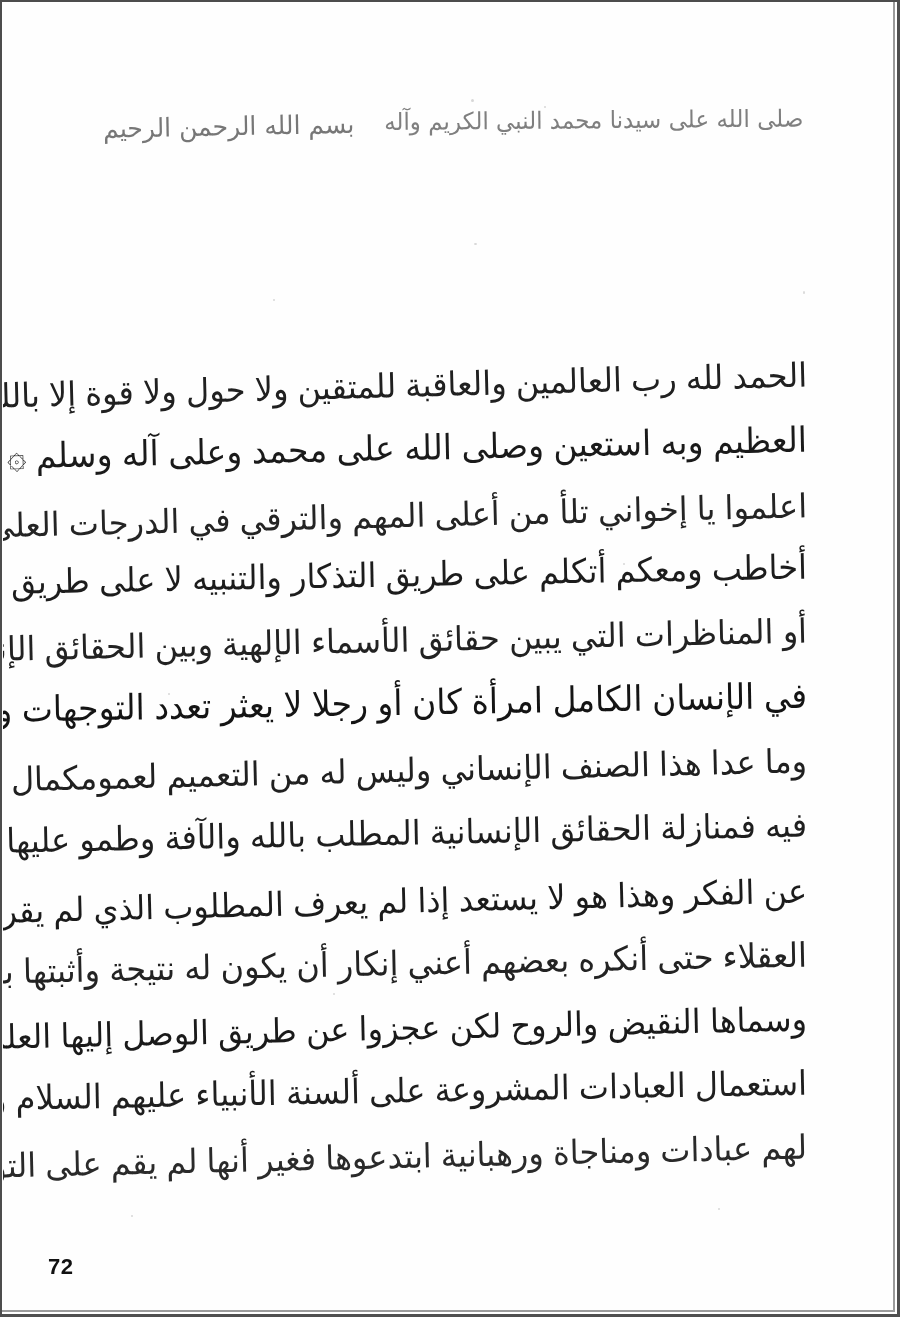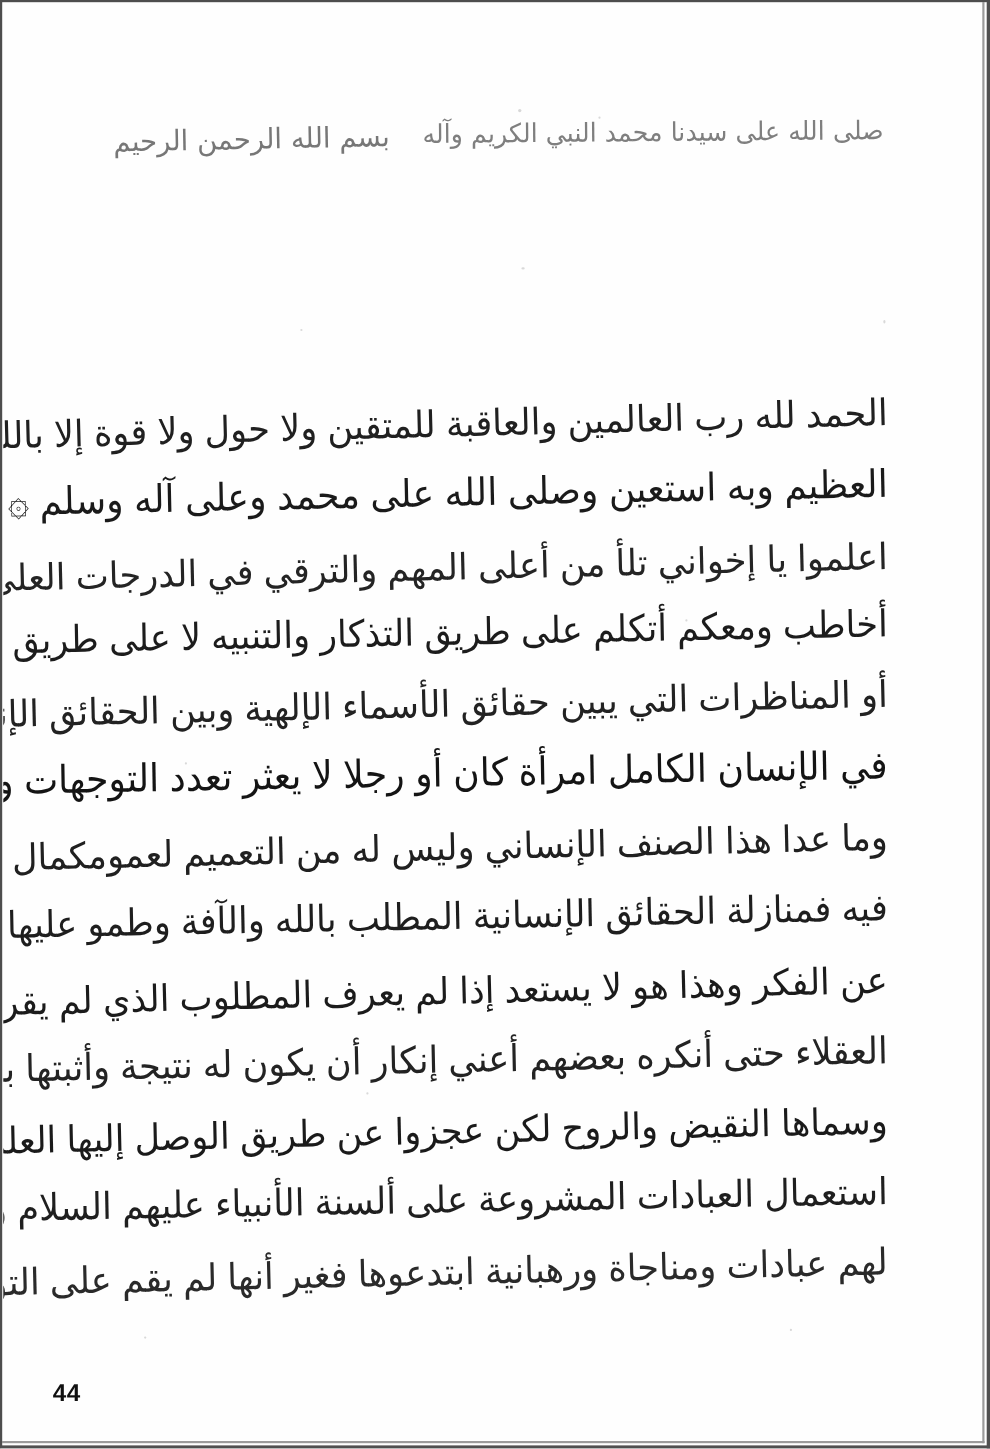--- a/index.html
+++ b/index.html
@@ -178,20 +178,20 @@
     <div class="ms-line body-line b5">أو المناظرات التي يبين حقائق الأسماء الإلهية وبين الحقائق الإنسانية</div>
     <div class="ms-line body-line b6">في الإنسان الكامل امرأة كان أو رجلا لا يعثر تعدد التوجهات والأسما</div>
     <div class="ms-line body-line b7">وما عدا هذا الصنف الإنساني وليس له من التعميم لعمومكمال الصورة</div>
     <div class="ms-line body-line b8">فيه فمنازلة الحقائق الإنسانية المطلب بالله والآفة وطمو عليها</div>
     <div class="ms-line body-line b9">عن الفكر وهذا هو لا يستعد إذا لم يعرف المطلوب الذي لم يقرر غالبه أكثر</div>
     <div class="ms-line body-line b10">العقلاء حتى أنكره بعضهم أعني إنكار أن يكون له نتيجة وأثبتها بعضهم</div>
     <div class="ms-line body-line b11">وسماها النقيض والروح لكن عجزوا عن طريق الوصل إليها العلم به العقل وعدم</div>
     <div class="ms-line body-line b12">استعمال العبادات المشروعة على ألسنة الأنبياء عليهم السلام وإن كانت</div>
     <div class="ms-line body-line b13">لهم عبادات ومناجاة ورهبانية ابتدعوها فغير أنها لم يقم على التوحيد</div>
 
-    <div class="folio">44</div>
+    <div class="folio">72</div>
 
   </div>
 
   <div class="scan-border-inner"></div>
   <div class="scan-border"></div>
 
 </div>
 
 </body></html>

